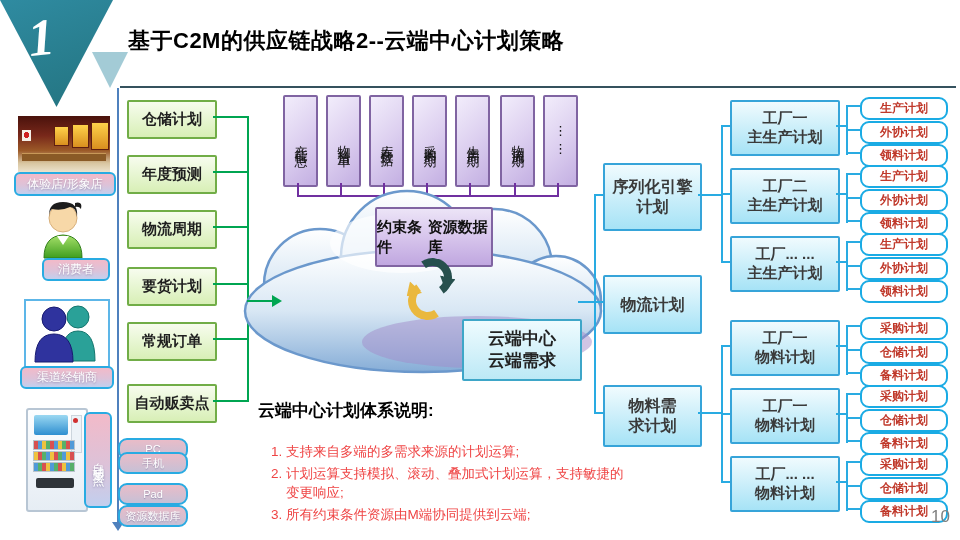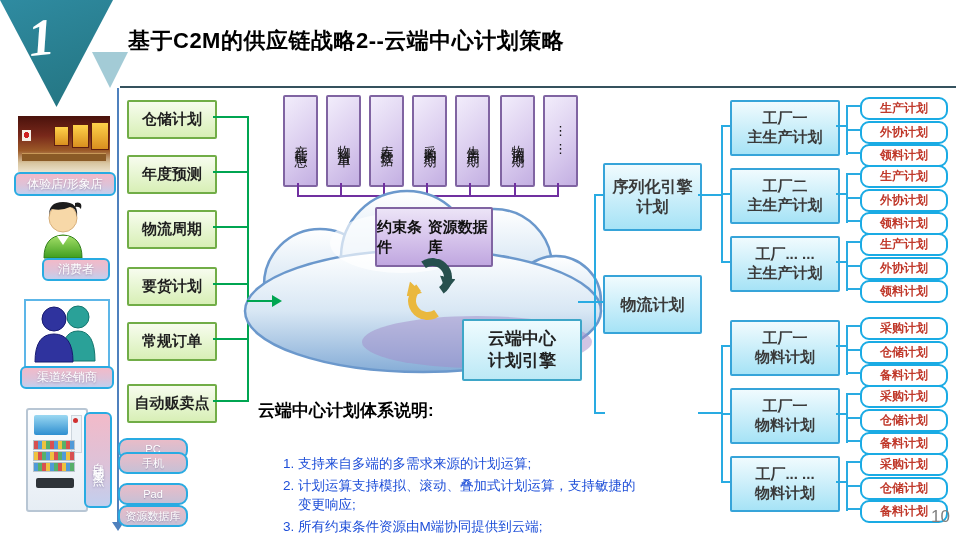--- a/index.html
+++ b/index.html
@@ -67,22 +67,22 @@
   .cyan-box{position:absolute;border:2px solid #36a4d9;border-radius:2px;
     background:linear-gradient(180deg,#f0fbfe 0%,#cdeffa 48%,#a6e3f6 100%);
     font-weight:bold;color:#3a3a3a;display:flex;flex-direction:column;align-items:center;justify-content:center;line-height:1.25;}
   .center-plan{left:603px;width:95px;font-size:16px;}
   .factory{left:730px;width:106px;height:52px;font-size:15px;}
   .plan-pill{position:absolute;left:860px;width:84px;height:19px;border:2px solid #1aabe4;border-radius:9px;background:#fff;
     color:#c0392b;font-weight:bold;font-size:12px;display:flex;align-items:center;justify-content:center;}
   .box-line:empty{display:none;}
   
   .notes-heading{position:absolute;left:258px;top:399px;font-size:17px;font-weight:bold;color:#000;}
-  .notes-list{position:absolute;left:252px;top:438px;width:345px;margin:16px;padding-left:30px;
-    font-size:13.5px;line-height:1.45;color:#1d4ed8;}
+  .notes-list{position:absolute;left:252px;top:438px;width:345px;margin:4px;padding-left:30px;
+    font-size:13.5px;line-height:1.45;color:#ef4444;}
   .notes-list li{margin-bottom:2px;}
   .page-num{position:absolute;left:906px;top:507px;width:44px;text-align:right;font-size:17px;color:#7f7f7f;}
   
   .sync{position:absolute;left:404px;top:257px;width:54px;height:62px;}
   .arc{position:absolute;border-radius:50%;border:8px solid transparent;}
   .arc-dark{left:9px;top:1px;width:23px;height:23px;border-top-color:#27504e;border-right-color:#27504e;transform:rotate(10deg);}
   .tri-dark{position:absolute;left:34px;top:20px;width:16px;height:14px;background:#27504e;
     clip-path:polygon(0 0,100% 0,60% 100%);transform:rotate(14deg);}
   .arc-gold{left:4px;top:24px;width:23px;height:23px;border-bottom-color:#eab83e;border-left-color:#eab83e;transform:rotate(10deg);}
   .tri-gold{position:absolute;left:1px;top:24px;width:16px;height:14px;background:#eab83e;
@@ -201,21 +201,21 @@
     <ellipse cx="235" cy="157" rx="115" ry="26" fill="#a18bc9" opacity=".5"></ellipse>
     <ellipse cx="160" cy="58" rx="72" ry="30" fill="#ffffff" opacity=".65"></ellipse>
   </svg>
 
   <div class="constraint-db">
     <span class="box-line">约束条件</span>
     <span class="box-line">资源数据库</span>
   </div>
   <div class="plan-engine">
     <span class="box-line">云端中心</span>
-    <span class="box-line">计划引擎</span>
+    <span class="box-line">云端需求</span>
   </div>
   <div class="sync">
     <div class="arc arc-dark"></div>
       <div class="tri-dark"></div>
     <div class="arc arc-gold"></div>
       <div class="tri-gold"></div>
   </div>
 
   <div class="ln-g" style="left:247px;top:300px;width:27px;height:2px"></div>
   <div class="arr-r-g" style="left:272px;top:295px;width:10px;height:12px"></div>
@@ -225,20 +225,24 @@
   <div class="ln-c" style="left:594px;top:194px;width:11px;height:2px"></div>
   <div class="ln-c" style="left:594px;top:412px;width:11px;height:2px"></div>
 
   <div class="cyan-box center-plan" style="top:163px;height:64px">
     <span class="box-line">序列化引擎</span>
     <span class="box-line">计划</span>
   </div>
   <div class="cyan-box center-plan" style="top:275px;height:55px">
     <span class="box-line">物流计划</span>
 
+  </div>
+  <div class="cyan-box center-plan" style="top:385px;height:58px">
+    <span class="box-line">物料需</span>
+    <span class="box-line">求计划</span>
   </div>
 
   <div class="ln-c" style="left:698px;top:194px;width:25px;height:2px"></div>
   <div class="ln-c" style="left:721px;top:125px;width:2px;height:138px"></div>
   <div class="ln-c" style="left:721px;top:125px;width:10px;height:2px"></div>
   <div class="ln-c" style="left:721px;top:193px;width:10px;height:2px"></div>
   <div class="ln-c" style="left:721px;top:261px;width:10px;height:2px"></div>
   <div class="ln-c" style="left:698px;top:412px;width:25px;height:2px"></div>
   <div class="ln-c" style="left:721px;top:345px;width:2px;height:138px"></div>
   <div class="ln-c" style="left:721px;top:345px;width:10px;height:2px"></div>

